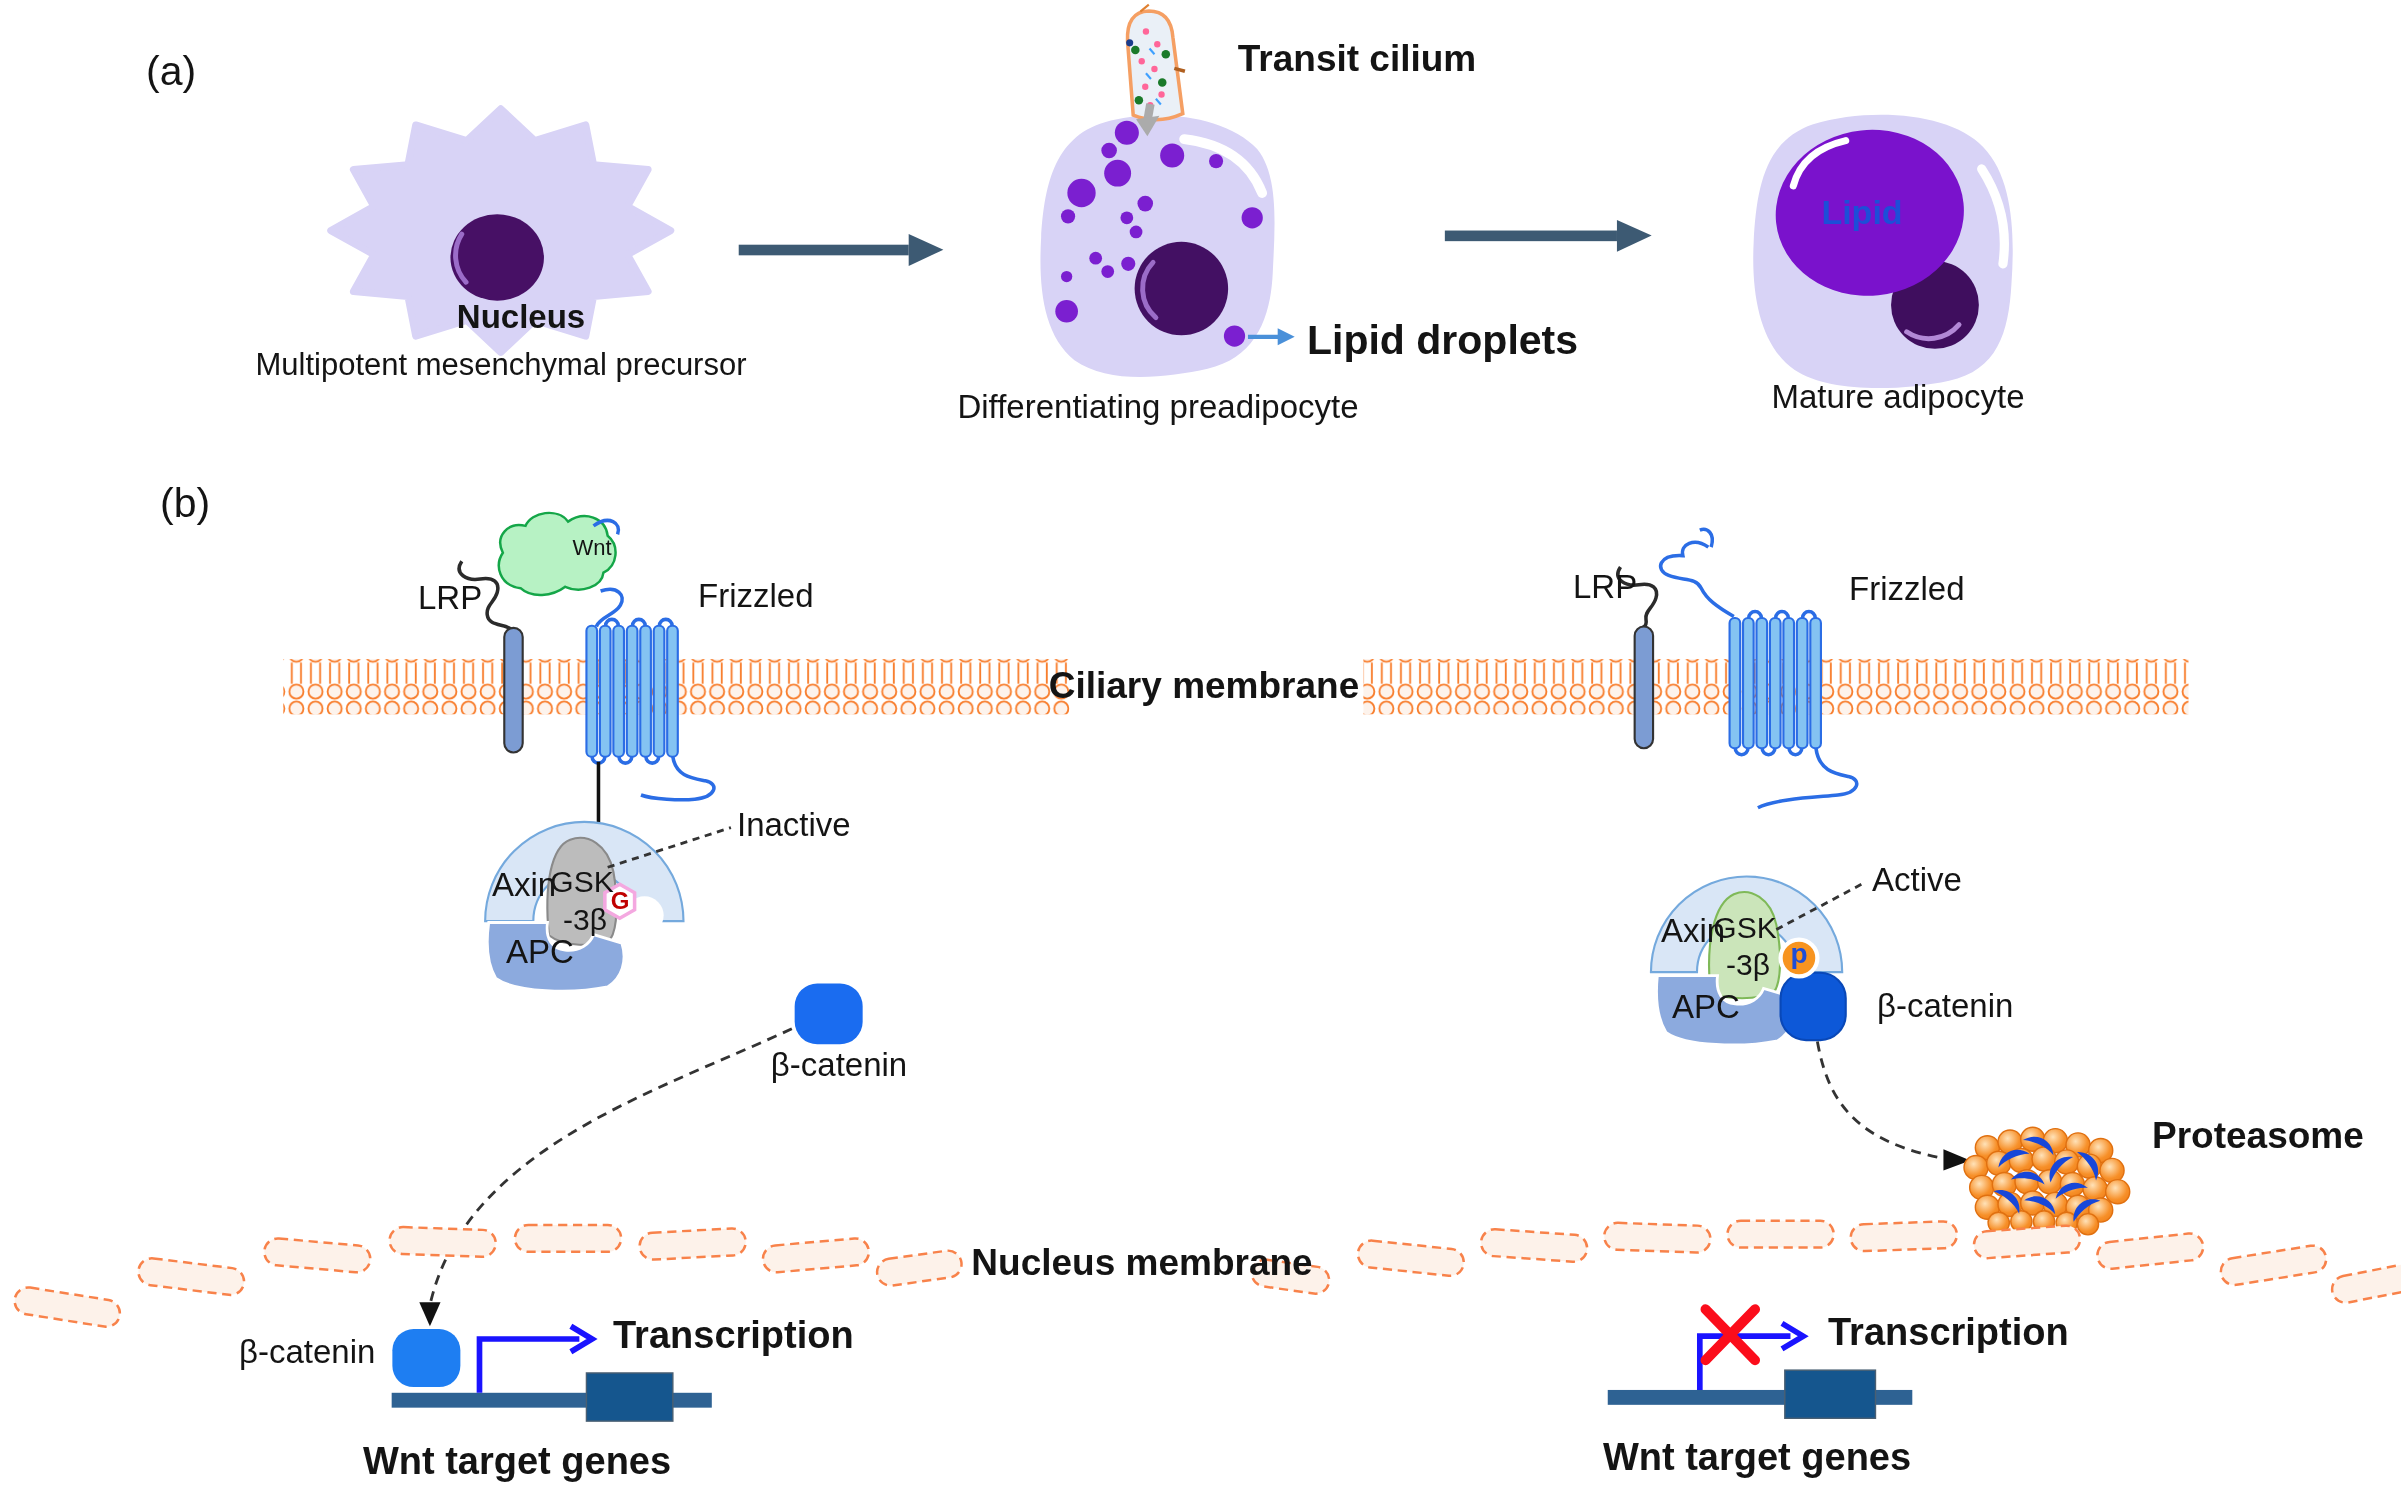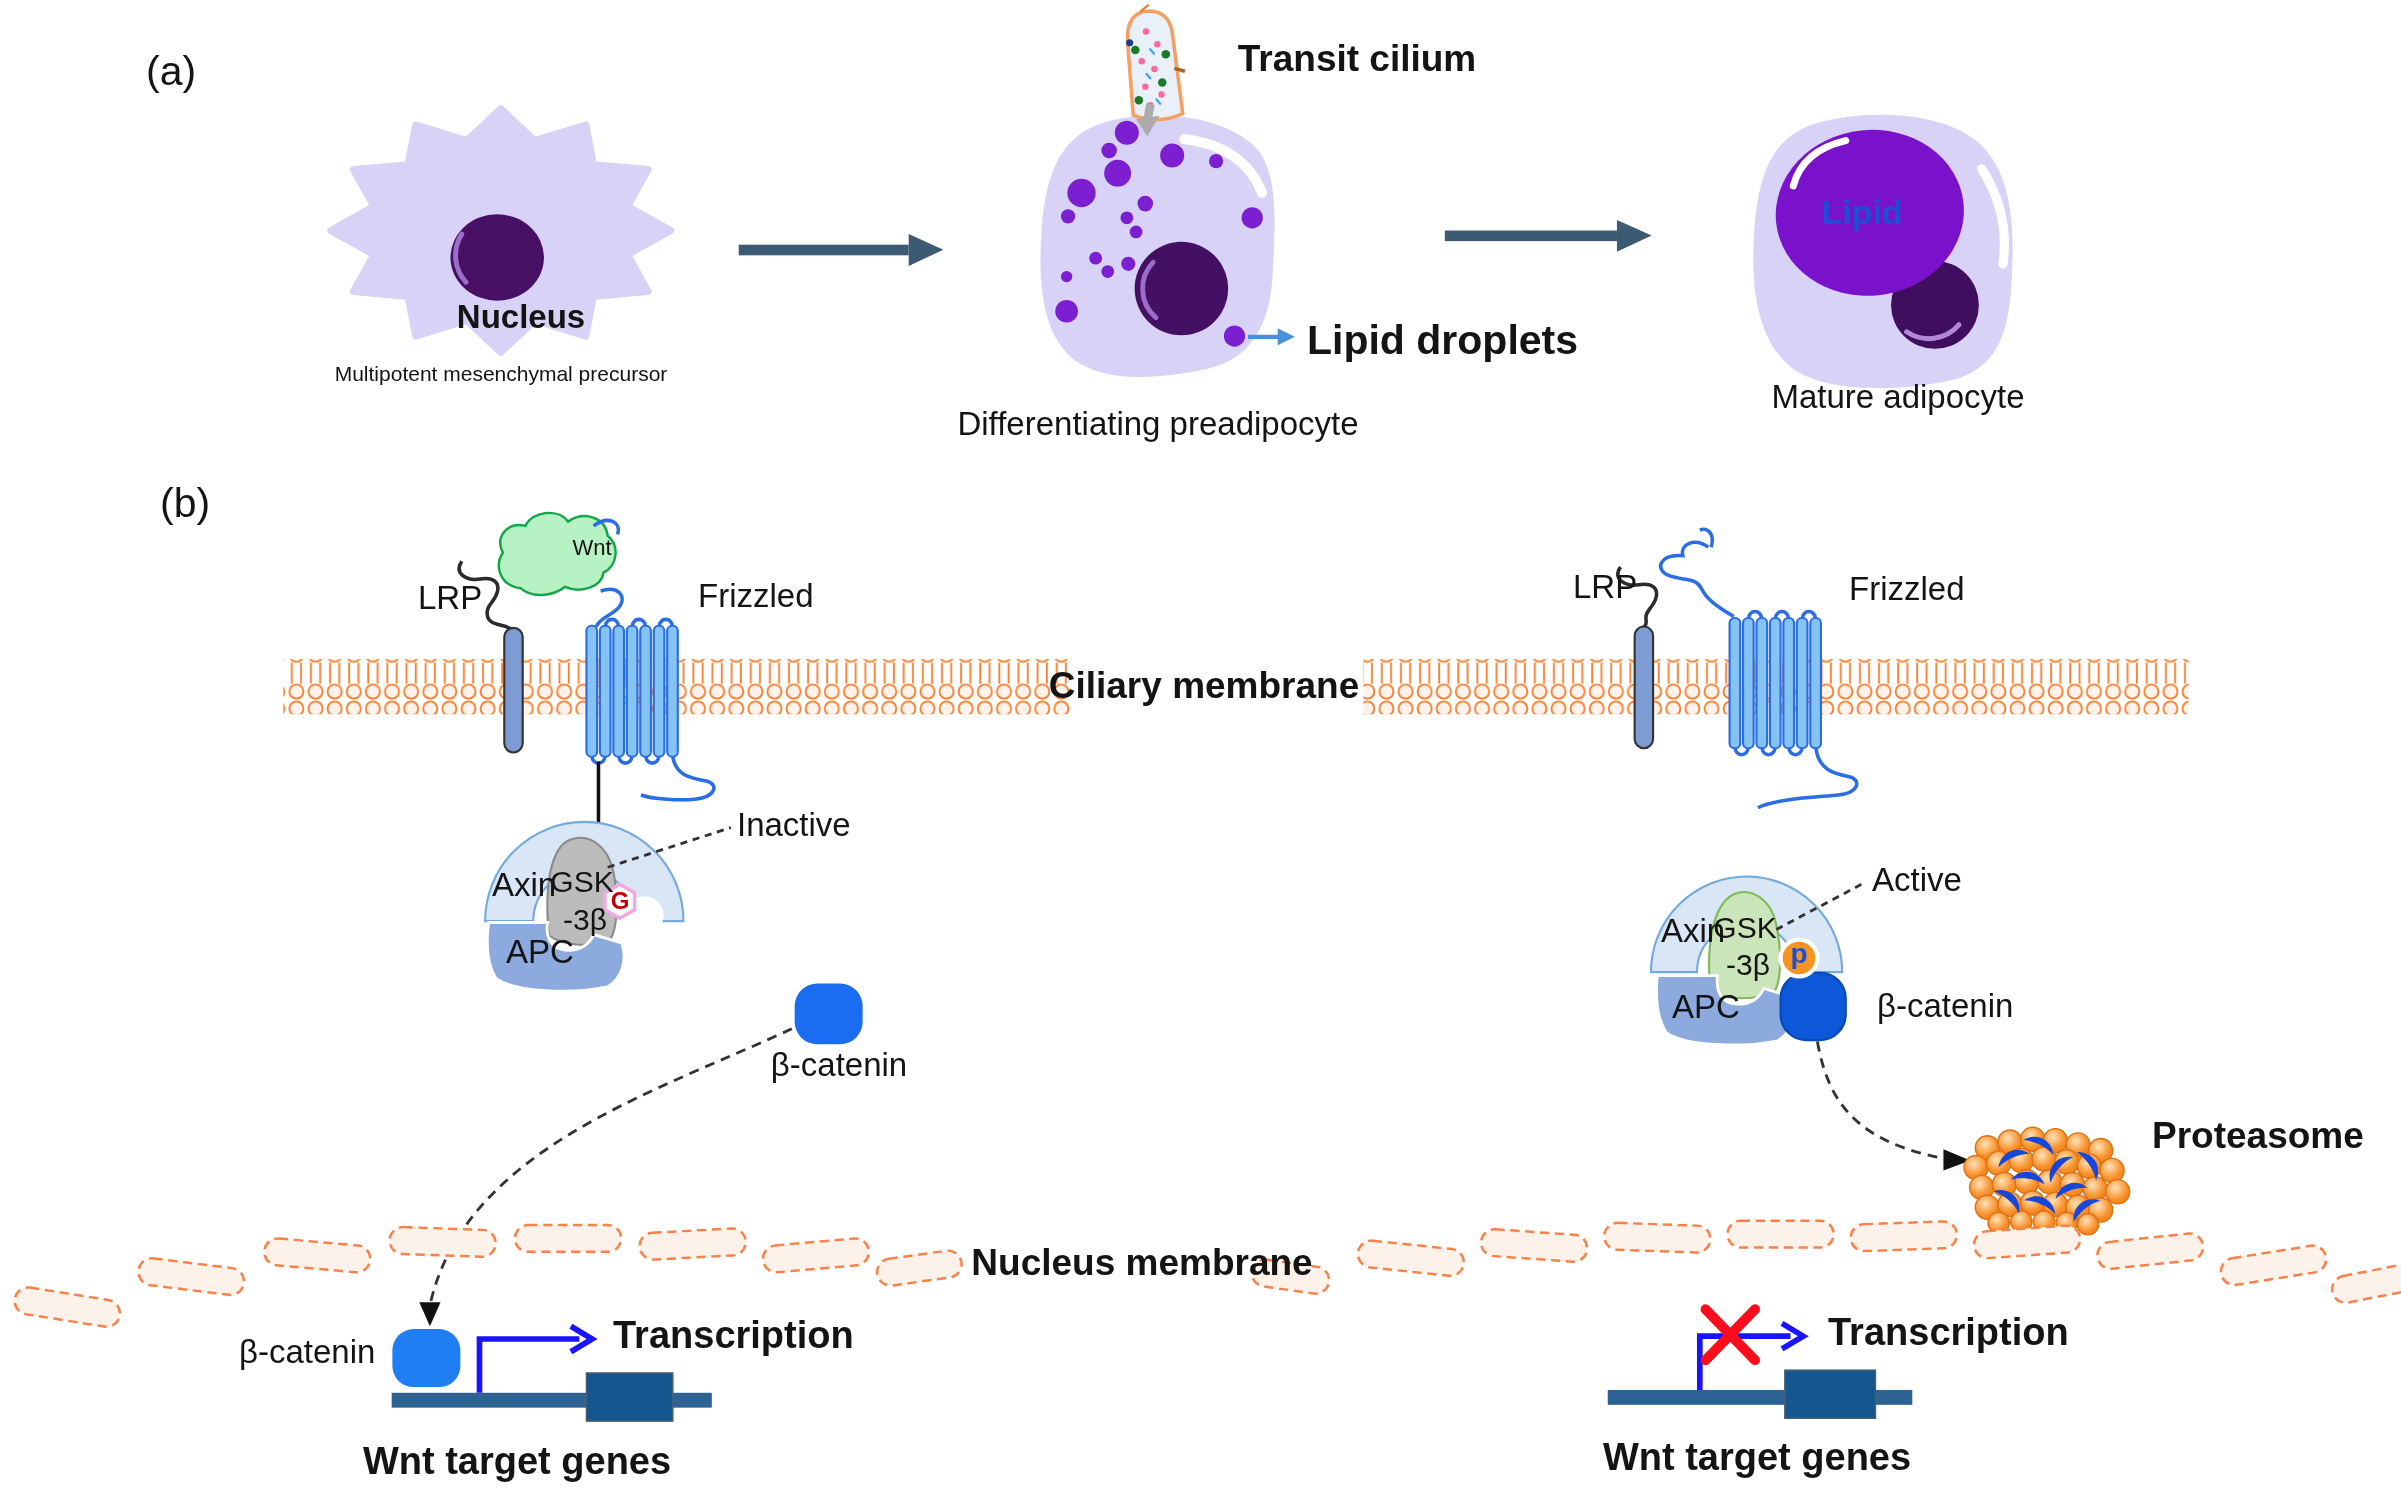--- a/index.html
+++ b/index.html
@@ -290,24 +290,24 @@
     </g>
     <g stroke="#fb0d1b" stroke-width="14" stroke-linecap="round">
       <line x1="2408" y1="1848" x2="2478" y2="1920"></line>
       <line x1="2478" y1="1848" x2="2408" y2="1920"></line>
     </g>
   </g>
 </svg>
 
 <div class="lbl b" style="left:146px;top:50px;font-size:41px;font-weight:normal;">(a)</div>
 <div class="lbl b ctr" style="left:499px;top:300px;font-size:33px;margin-left:22px;">Nucleus</div>
-<div class="lbl ctr" style="left:501px;top:363px;font-size:21px;">Multipotent mesenchymal precursor</div>
+<div class="lbl ctr" style="left:501px;top:349px;font-size:31px;">Multipotent mesenchymal precursor</div>
 <div class="lbl b ctr" style="left:1357px;top:40px;font-size:37px;">Transit cilium</div>
 <div class="lbl b" style="left:1307px;top:319px;font-size:41px;">Lipid droplets</div>
-<div class="lbl ctr" style="left:1158px;top:390px;font-size:33px;margin-top:17px;">Differentiating preadipocyte</div>
+<div class="lbl ctr" style="left:1158px;top:390px;font-size:33px;">Differentiating preadipocyte</div>
 <div class="lbl b ctr white" style="left:1862px;top:195px;font-size:34px;">Lipid</div>
 <div class="lbl ctr" style="left:1898px;top:380px;font-size:33px;">Mature adipocyte</div>
 
 <div class="lbl" style="left:160px;top:482px;font-size:41px;">(b)</div>
 <div class="lbl ctr" style="left:592px;top:536px;font-size:22px;">Wnt</div>
 <div class="lbl" style="left:418px;top:581px;font-size:33px;">LRP</div>
 <div class="lbl" style="left:698px;top:579px;font-size:33px;">Frizzled</div>
 <div class="lbl b ctr" style="left:1204px;top:667px;font-size:37px;">Ciliary membrane</div>
 <div class="lbl" style="left:1573px;top:570px;font-size:33px;">LRP</div>
 <div class="lbl" style="left:1849px;top:572px;font-size:33px;">Frizzled</div>

